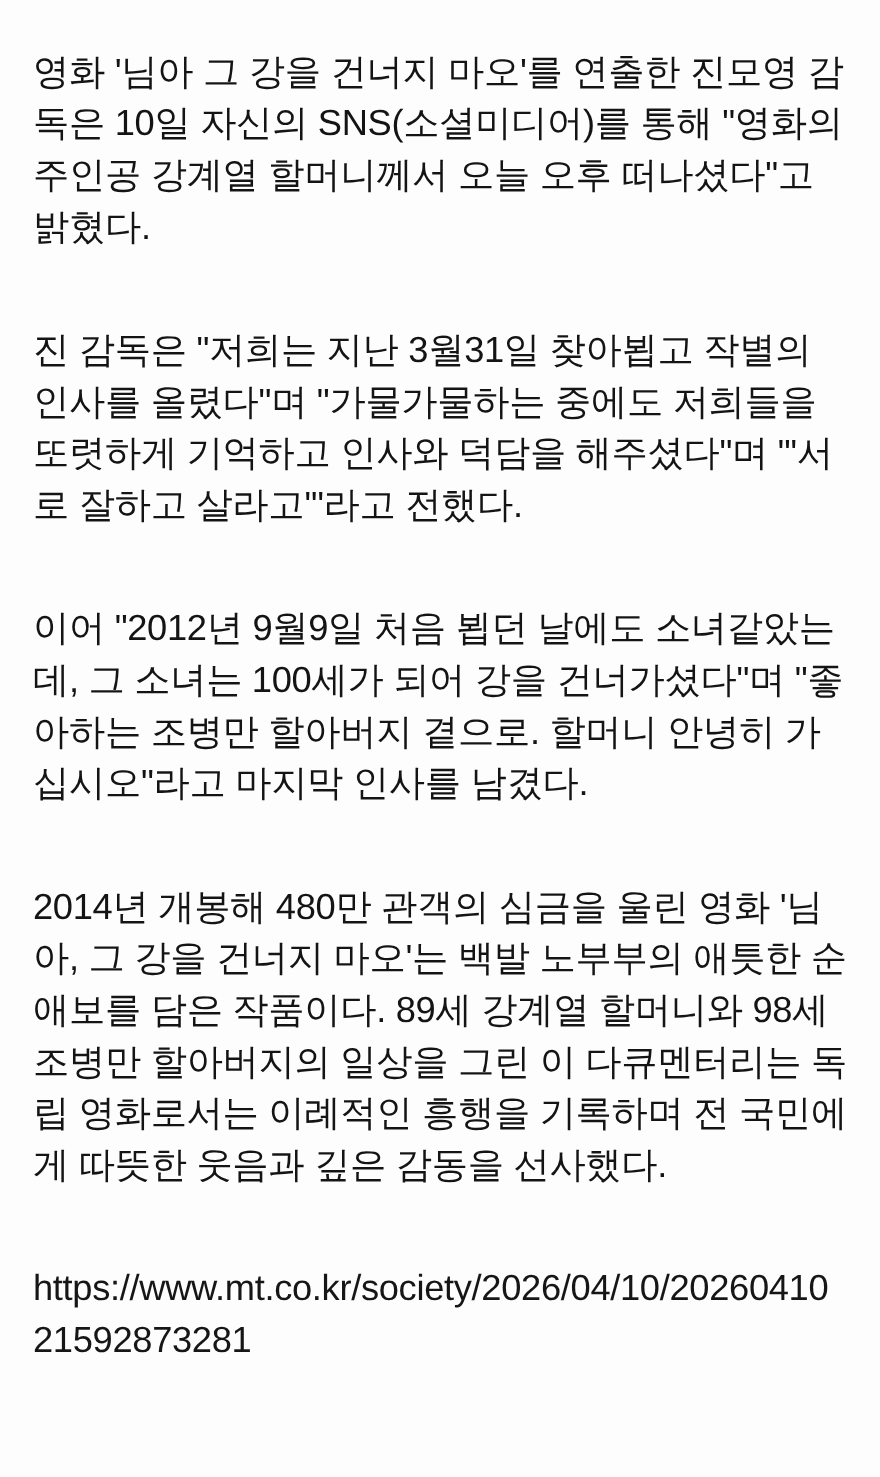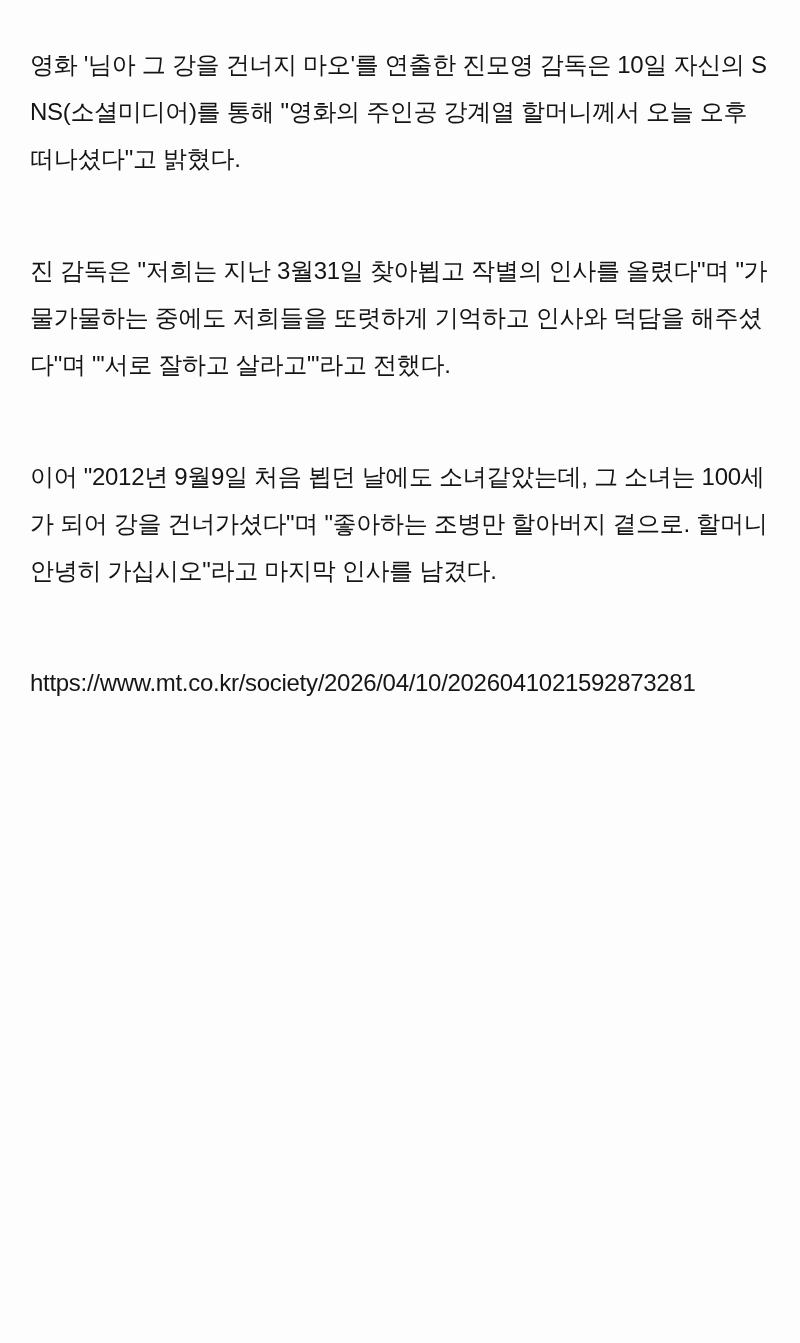--- a/index.html
+++ b/index.html
@@ -15,36 +15,37 @@
     overflow: hidden;
     font-family: "Liberation Sans", "DejaVu Sans", sans-serif;
   }
   .article {
     box-sizing: border-box;
     width: 800px;
     padding: 41px 30px 30px 30px;
   }
   .article p {
     margin: 0 0 65px 0;
-    font-size: 24px;
+    font-size: 33px;
     line-height: 47px;
     letter-spacing: -0.3px;
     color: #141414;
     word-break: break-all;
     white-space: normal;
   }
   .article p.source-url {
     margin-bottom: 0;
     word-break: break-all;
     color: #161616;
   }
 </style>
 </head>
 <body>
 
 <div class="page">
   <div class="article">
     <p>영화 '님아 그 강을 건너지 마오'를 연출한 진모영 감독은 10일 자신의 SNS(소셜미디어)를 통해 "영화의 주인공 강계열 할머니께서 오늘 오후 떠나셨다"고 밝혔다.</p>
     <p>진 감독은 "저희는 지난 3월31일 찾아뵙고 작별의 인사를 올렸다"며 "가물가물하는 중에도 저희들을 또렷하게 기억하고 인사와 덕담을 해주셨다"며 "'서로 잘하고 살라고'"라고 전했다.</p>
     <p>이어 "2012년 9월9일 처음 뵙던 날에도 소녀같았는데, 그 소녀는 100세가 되어 강을 건너가셨다"며 "좋아하는 조병만 할아버지 곁으로. 할머니 안녕히 가십시오"라고 마지막 인사를 남겼다.</p>
+    <p>2014년 개봉해 480만 관객의 심금을 울린 영화 '님아, 그 강을 건너지 마오'는 백발 노부부의 애틋한 순애보를 담은 작품이다. 89세 강계열 할머니와 98세 조병만 할아버지의 일상을 그린 이 다큐멘터리는 독립 영화로서는 이례적인 흥행을 기록하며 전 국민에게 따뜻한 웃음과 깊은 감동을 선사했다.</p>
     <p class="source-url">https://www.mt.co.kr/society/2026/04/10/2026041021592873281</p>
   </div>
 </div>
 
 </body></html>

